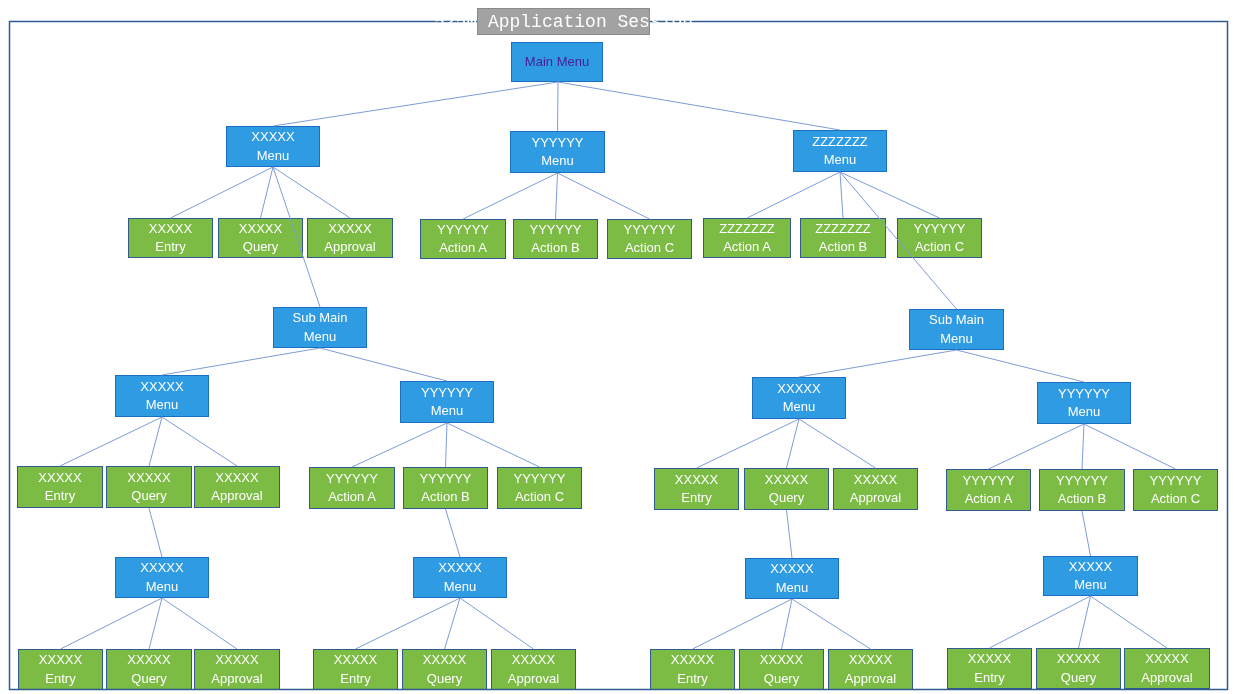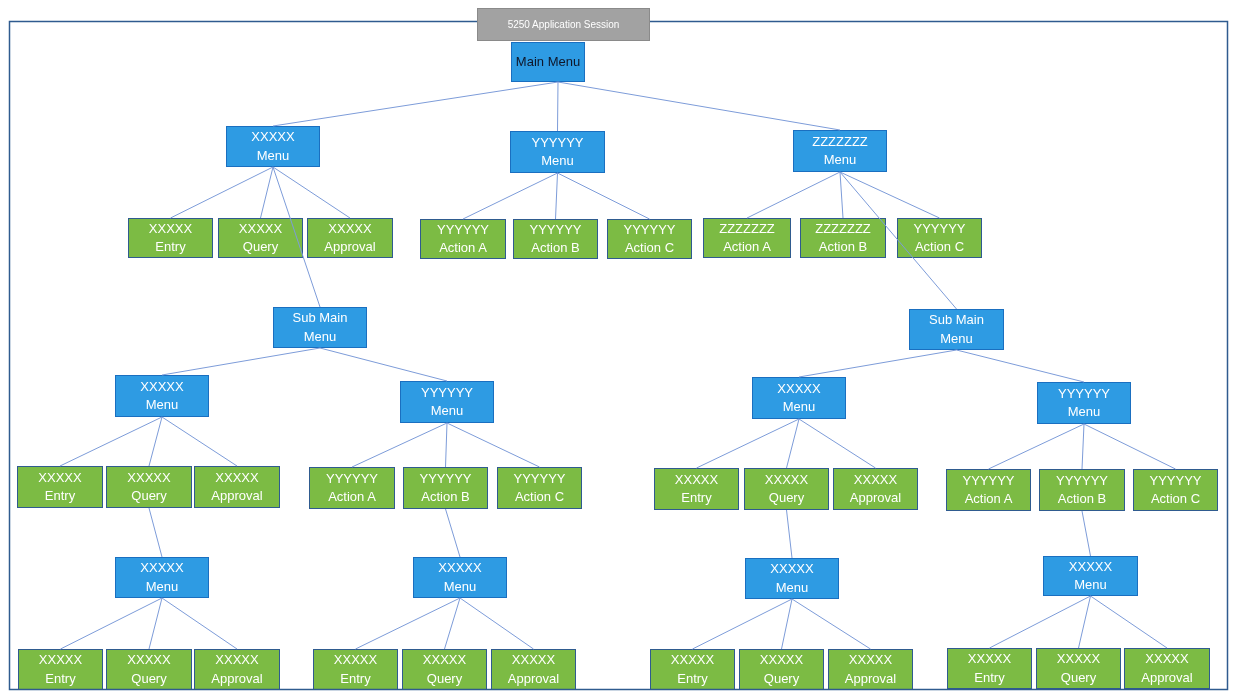--- a/index.html
+++ b/index.html
@@ -29,37 +29,38 @@
   svg.edges {
     position: absolute;
     left: 0; top: 0;
     width: 1234px; height: 694px;
     z-index: 3;
     pointer-events: none;
   }
   .title-box {
     position: absolute;
     left: 477px; top: 8px;
-    width: 173px; height: 33px;
+    width: 173px; height: 27px;
     box-sizing: border-box;
     display: flex;
     align-items: center;
     justify-content: center;
     color: #ffffff;
-    font-size: 10px;
+    font-size: 18px;
     white-space: nowrap;
     z-index: 5;
+    font-family: Liberation Mono, monospace;
   }
 </style>
 </head>
 <body>
 
 <div class="canvas">
   <div class="nodes-layer">
-      <div class="node menu" style="left: 511px; top: 42px; width: 74px; height: 40px; color: #0f172a; background: rgb(46, 155, 227); border: 1px solid rgb(26, 111, 192);">
+      <div class="node menu" style="left: 511px; top: 42px; width: 92px; height: 40px; color: #4c1d95; background: rgb(46, 155, 227); border: 1px solid rgb(26, 111, 192);">
         <div class="node-line">Main Menu</div>
       </div>
       <div class="node menu" style="left: 226px; top: 126px; width: 94px; height: 41px; color: rgb(255, 255, 255); background: rgb(46, 155, 227); border: 1px solid rgb(26, 111, 192);">
         <div class="node-line">XXXXX</div>
         <div class="node-line">Menu</div>
       </div>
       <div class="node menu" style="left: 510px; top: 131px; width: 95px; height: 42px; color: rgb(255, 255, 255); background: rgb(46, 155, 227); border: 1px solid rgb(26, 111, 192);">
         <div class="node-line">YYYYYY</div>
         <div class="node-line">Menu</div>
       </div>

